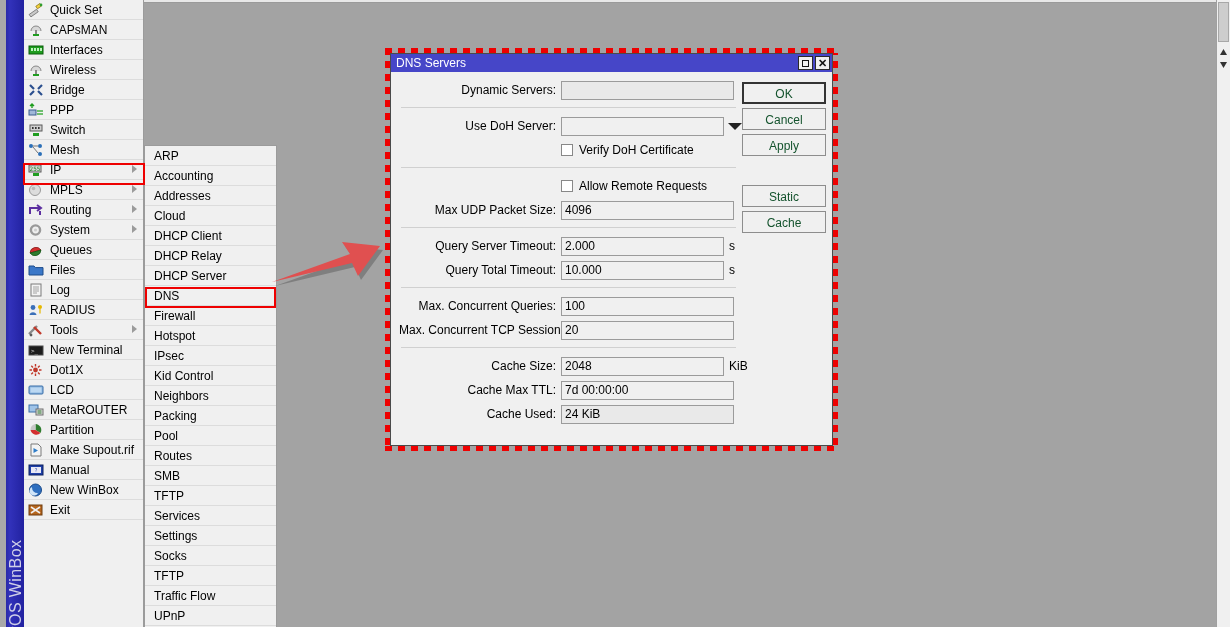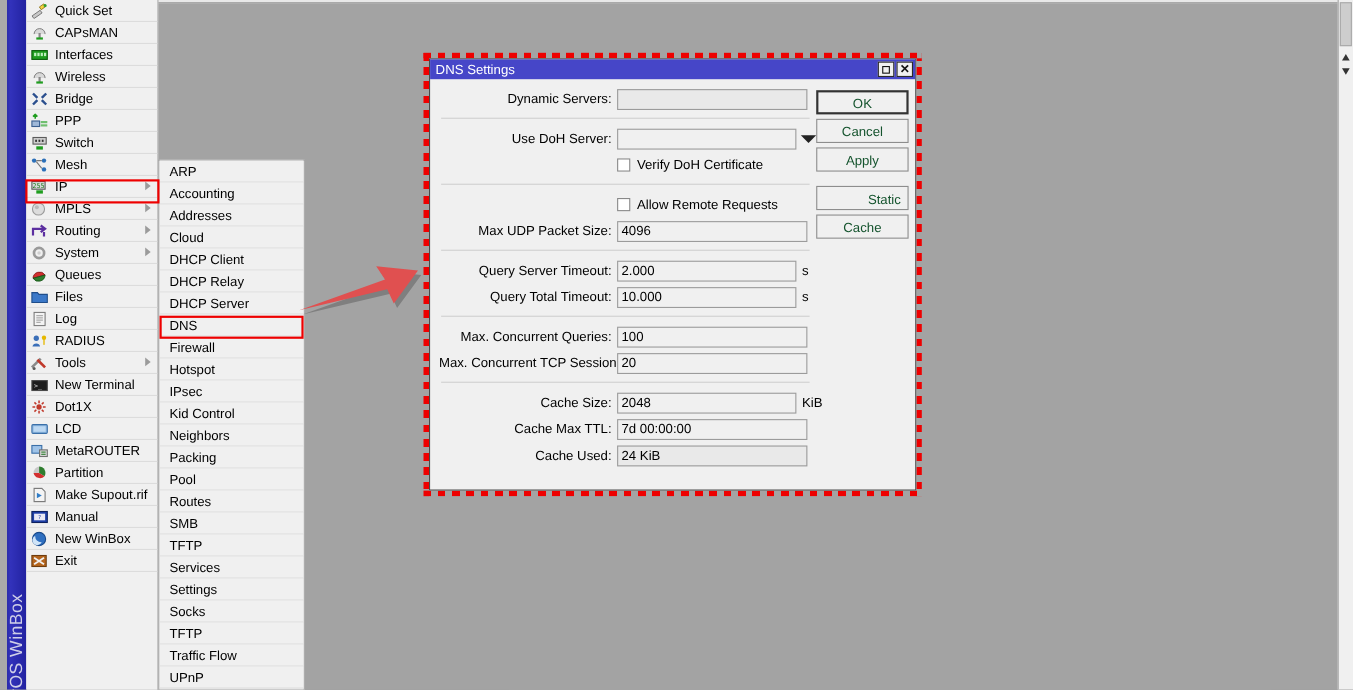--- a/index.html
+++ b/index.html
@@ -206,21 +206,21 @@
     background: #f0f0f0;
     border: 1px solid #8d8d8d;
     font-family: "Liberation Sans", sans-serif;
     font-size: 12px;
     color: #14532d;
     text-align: center;
     line-height: 20px;
     cursor: default;
   }
   .dlg-btn.default { border: 2px solid #333; line-height: 18px; }
-  .dlg-btn.gap { margin-top: 13px; text-align: right; }
+  .dlg-btn.gap { margin-top: 29px; }
 
   .row {
     display: flex; align-items: center;
     height: 22px;
     margin-bottom: 2px;
   }
   .row .lbl {
     width: 162px;
     flex: 0 0 162px;
     text-align: right;
@@ -615,21 +615,21 @@
         <polygon points="0,50 78,22 70,10 108,14 86,44 80,31" fill="#000" opacity="0.22"></polygon>
       </g>
       <polygon points="0,50 78,22 70,10 108,14 86,44 80,31" fill="#e05050"></polygon>
     </svg>
   </div>
 
   <div class="dlg-outline">
     <div class="dialog">
 
       <div class="titlebar">
-        <span class="title">DNS Settings</span>
+        <span class="title">DNS Servers</span>
         <span class="tb-btn">
             <span class="box-g"></span>
           </span>
         <span class="tb-btn">
             <span class="x-g">✕</span>
           </span>
       </div>
 
       <div class="dlg-body">
 

